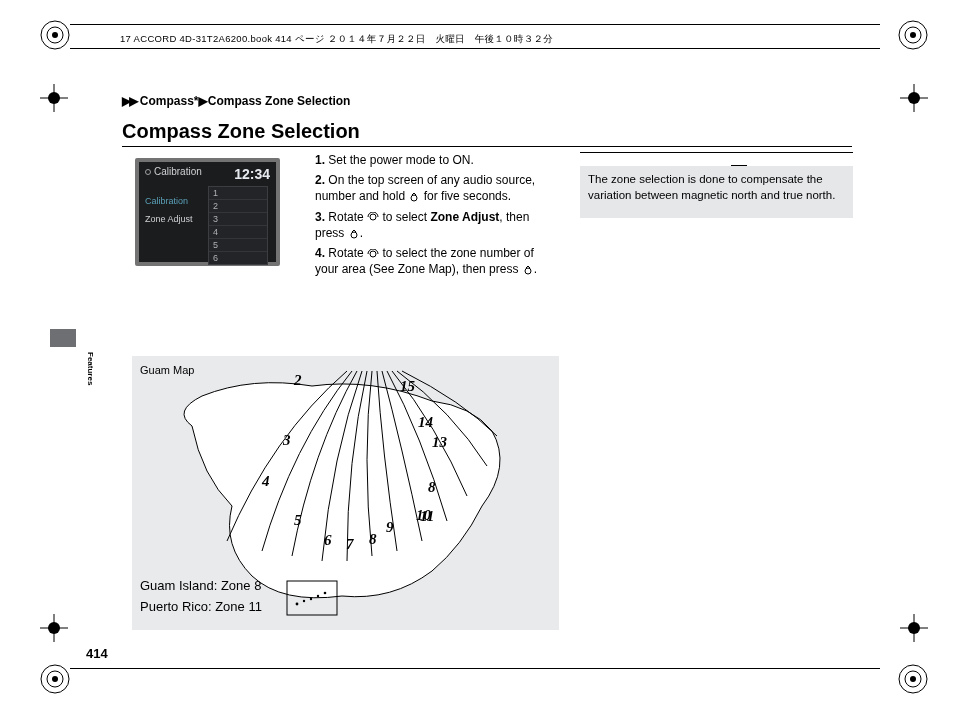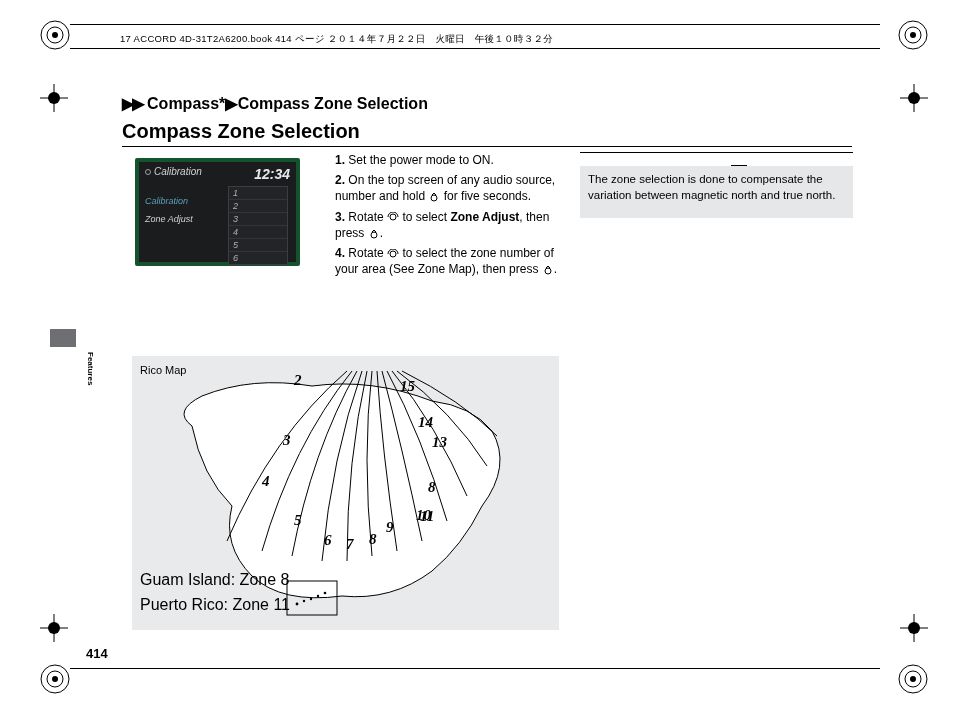--- a/index.html
+++ b/index.html
@@ -26,43 +26,42 @@
     position: absolute; left: 120px; top: 33px;
     font-size: 9.5px; letter-spacing: .3px;
   }
   .header-bottom-line {
     position: absolute; left: 70px; top: 48px; width: 810px;
     border-top: 1px solid #000;
   }
 
   .breadcrumb {
     position: absolute; left: 122px; top: 94px;
-    font-size: 16px; font-weight: bold;
+    font-size: 12px; font-weight: bold;
   }
   .bc-arrows { letter-spacing: -2px; }
 
   .title {
     position: absolute; left: 122px; top: 120px;
     font-size: 20px; font-weight: bold;
   }
   .title-rule {
     position: absolute; left: 122px; top: 146px;
     width: 730px; border-top: 1.5px solid #000;
   }
 
   
   .screen {
     position: absolute; left: 135px; top: 158px;
-    width: 165px; height: 108px;
+    width: 145px; height: 108px;
     background: #1b1c1e;
-    border: 4px solid #14532d;
+    border: 4px solid #737373;
     border-radius: 2px;
     color: #cfd1d4;
     font-size: 10px;
-    font-style: italic;
   }
   .screen .dot {
     display:inline-block; width:6px; height:6px; border:1px solid #9ea0a4;
     border-radius:50%; margin-right:3px;
   }
   .screen .top { padding:4px 6px 2px; display:flex; justify-content:space-between; }
   .screen .time { color:#e6e9ef; font-size:14px; font-weight:bold; }
   .screen .left { position:absolute; left:6px; top:30px; font-size:9px; line-height:18px; }
   .screen .left .sel { color:#5aa0b8; }
   .screen .list {
@@ -70,21 +69,21 @@
     border:1px solid #3c3d41; background:#232428; font-size:9px;
   }
   .screen .list div { padding:1px 4px; border-bottom:1px solid #343539; color:#aeb0b4; }
   .screen .list div:last-child { border-bottom:none; }
 
   
   .steps {
     position: absolute; left: 315px; top: 152px; width: 245px;
     font-size: 12px; line-height: 1.35;
   }
-  .step { margin-bottom: 4px; margin-left: 20px; }
+  .step { margin-bottom: 4px; }
   .step-num { font-weight: bold; }
   .indent { padding-left: 14px; }
   .arrow-in { color:#000; font-size:11px; padding-right:2px; }
   .dial-icon, .push-icon {
     display:inline-block; width:12px; height:10px; vertical-align:middle;
   }
   .dial-icon svg, .push-icon svg { width:12px; height:10px; display:block; }
 
   
   .info-head {
@@ -110,21 +109,21 @@
     font-size:8px; font-weight:bold;
     writing-mode: vertical-rl;
   }
 
   
   .map-wrap {
     position:absolute; left:132px; top:356px; width:427px; height:274px;
     background:#e9eaec;
   }
   .map-title { position:absolute; left:8px; top:8px; font-size:11px; }
-  .map-notes { position:absolute; left:8px; bottom:12px; font-size:16px; line-height:1.6; }
+  .map-notes { position:absolute; left:8px; bottom:12px; font-size:13px; line-height:1.6; }
   .map-canvas { position:absolute; left:0; top:0; width:427px; height:274px; }
   .zone-num {
     position:absolute; font-weight:bold; font-style:italic;
     font-size:15px; font-family: Georgia, 'Times New Roman', serif;
     color:#000;
   }
 
   .page-num {
     position:absolute; left:86px; top:646px;
     font-size:13px; font-weight:bold;
@@ -263,21 +262,21 @@
   <span class="chev">❯❯</span><span>Compass Zone Selection</span>
 </div>
 <div class="info-box">
   <p>The zone selection is done to compensate the variation between magnetic north and true north.</p>
 </div>
 
 <div class="side-tab-block"></div>
 <div class="side-tab-text">Features</div>
 
 <div class="map-wrap">
-  <div class="map-title">Rico Map</div>
+  <div class="map-title">Guam Map</div>
   <svg class="map-canvas" viewBox="0 0 427 274">
 
     <path d="M60 70 Q40 55 70 40 Q120 20 180 30 Q240 22 300 45 Q340 50 360 75 Q380 110 350 150 Q330 190 300 215 Q260 245 210 240 Q150 248 120 220 Q90 190 100 150 Q70 120 60 70 Z" fill="#fff" stroke="#000" stroke-width="1"></path>
 
     <g stroke="#000" stroke-width="1" fill="none">
       <path d="M215 15 Q140 80 95 185"></path>
       <path d="M220 15 Q160 90 130 195"></path>
       <path d="M225 15 Q180 95 160 200"></path>
       <path d="M230 15 Q200 100 190 205"></path>
       <path d="M235 15 Q215 105 215 205"></path>

